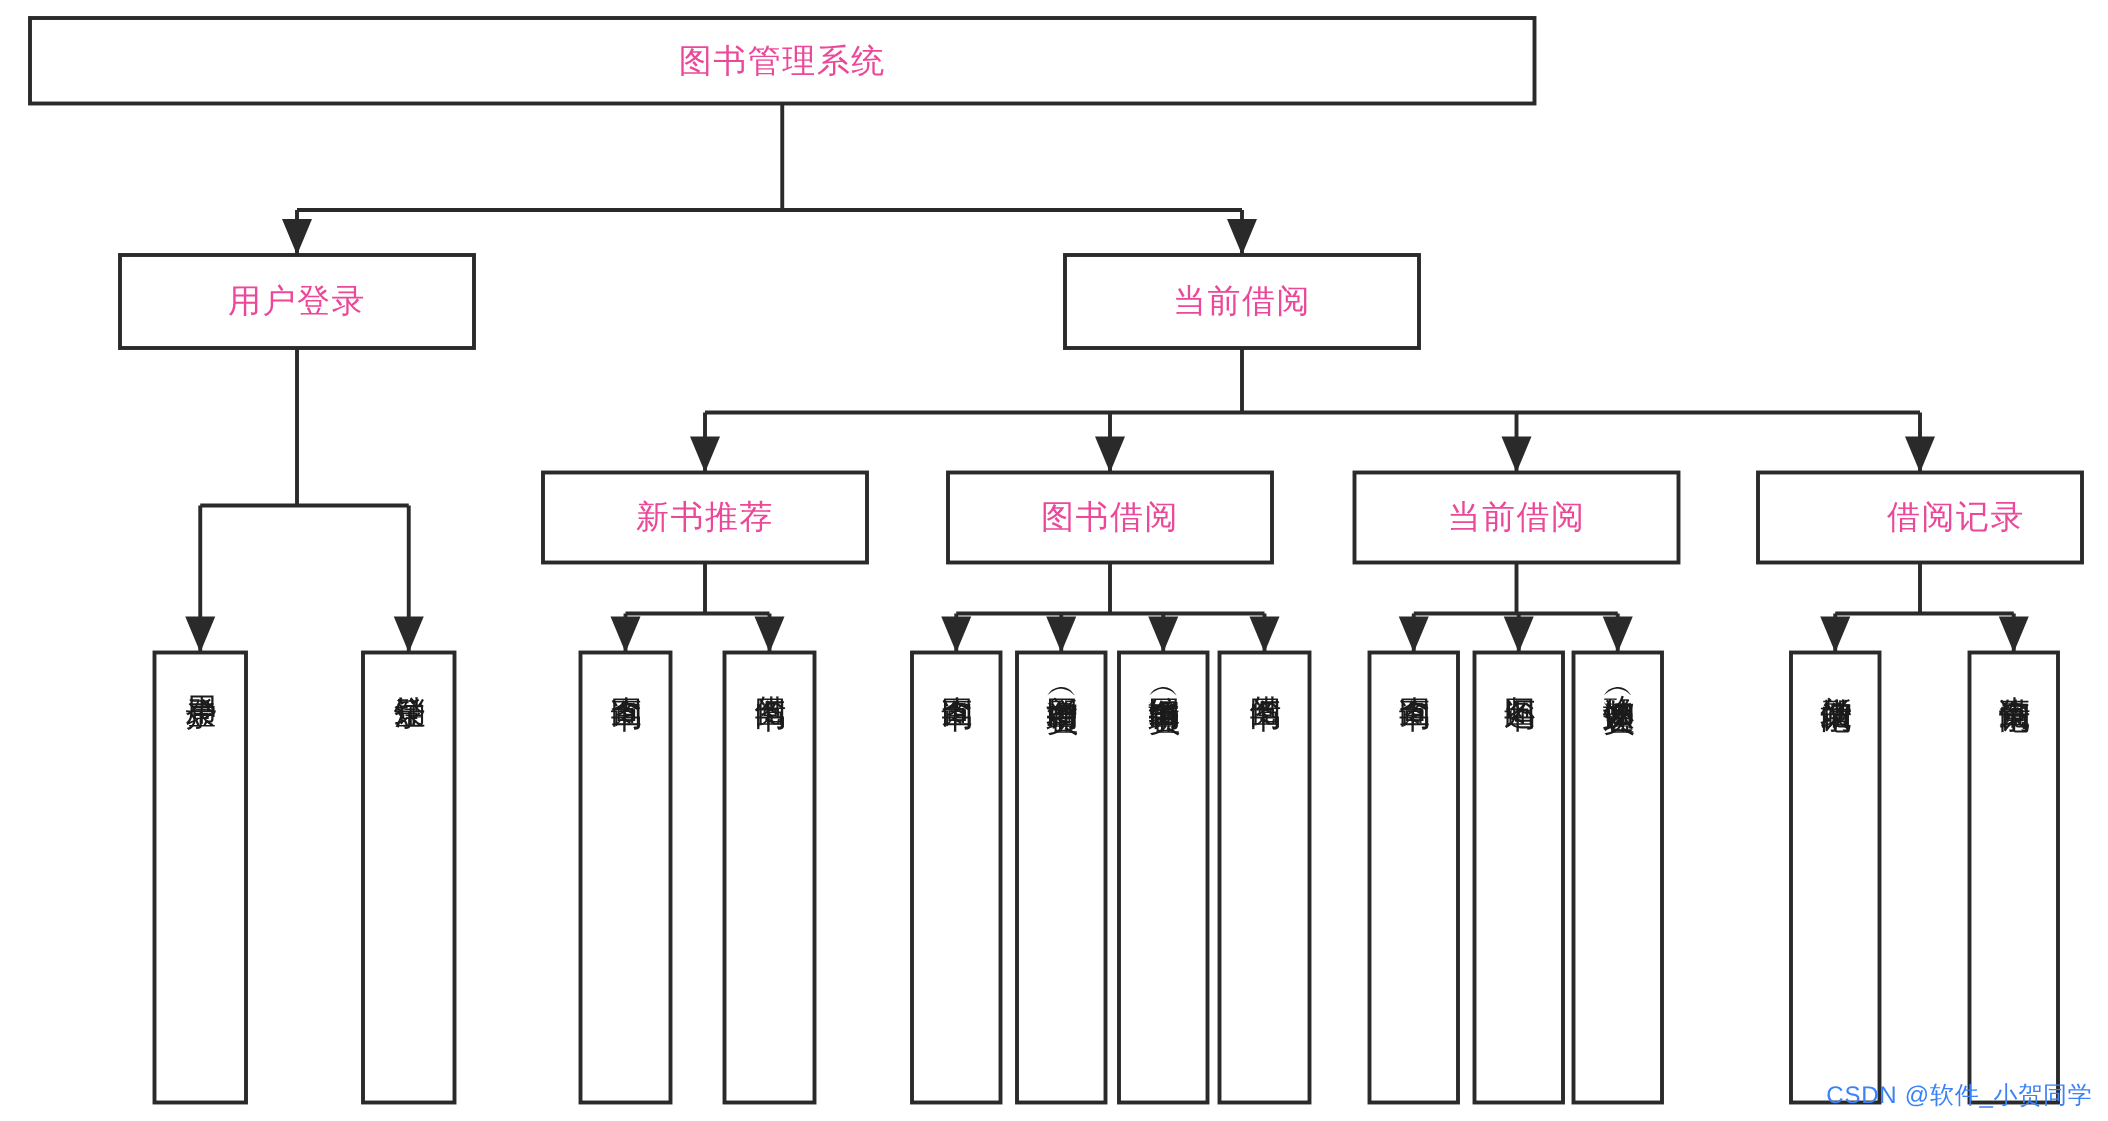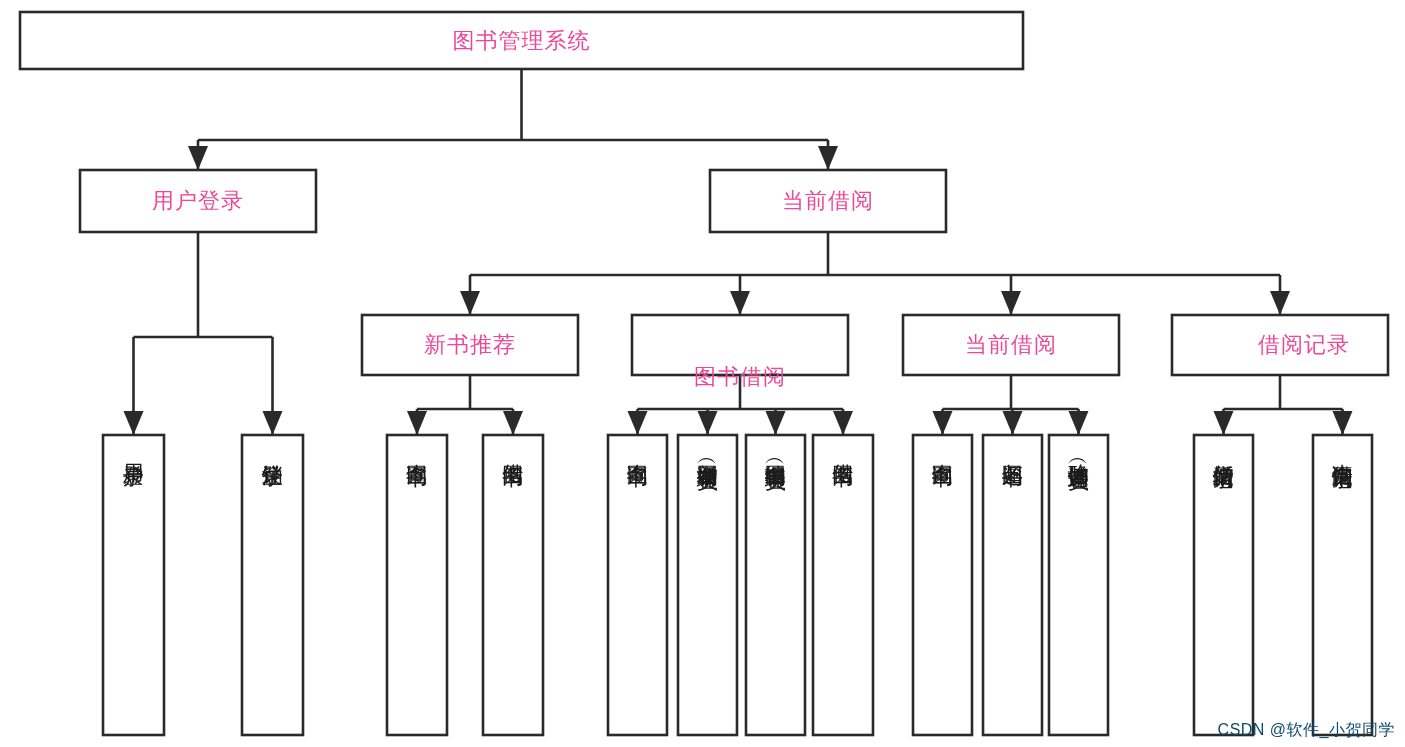--- a/index.html
+++ b/index.html
@@ -2,21 +2,21 @@
 <html><head>
 <meta charset="utf-8">
 <style>
   html,body{margin:0;padding:0;background:#ffffff;}
   body{width:1405px;height:747px;font-family:"Liberation Sans","DejaVu Sans",sans-serif;overflow:hidden;}
   #diagram-root{position:relative;width:1405px;height:747px;background:#ffffff;}
   svg.canvas{position:absolute;left:0;top:0;width:1405px;height:747px;}
   .node-rect{fill:#ffffff;stroke:#2a2a2a;stroke-width:2.6;}
   .connector{stroke:#2a2a2a;stroke-width:2.6;fill:none;stroke-linecap:butt;}
   .arrow-head{fill:#2a2a2a;stroke:none;}
-  .watermark{position:absolute;right:10px;bottom:6px;color:#0c4a6e;font-size:16px;font-family:"Liberation Sans","DejaVu Sans",sans-serif;letter-spacing:.5px;white-space:nowrap;}
+  .watermark{position:absolute;right:10px;bottom:6px;color:#3b82f6;font-size:16px;font-family:"Liberation Sans","DejaVu Sans",sans-serif;letter-spacing:.5px;white-space:nowrap;}
   .vlabel-wrap{position:absolute;display:flex;align-items:flex-start;justify-content:center;pointer-events:none;}
   .vlabel{writing-mode:vertical-rl;text-orientation:upright;font-size:21px;line-height:1.02;color:#1b1b1b;letter-spacing:1px;white-space:nowrap;}
   .hlabel{position:absolute;display:flex;align-items:center;justify-content:center;font-size:22px;color:#ec4899;letter-spacing:1px;pointer-events:none;}
 </style>
 </head>
 <body>
 
 <div id="diagram-root">
   <svg class="canvas" viewBox="0 0 1405 747">
     <g id="connectors-layer">
@@ -94,21 +94,21 @@
         <rect x="1049" y="435" width="59" height="300" class="node-rect"></rect>
         <rect x="1194" y="435" width="59" height="300" class="node-rect"></rect>
         <rect x="1313" y="435" width="59" height="300" class="node-rect"></rect>
       </g>
   </svg>
   <div id="labels-layer">
       <div class="hlabel" style="left: 20px; top: 12px; width: 1003px; height: 57px;">图书管理系统</div>
       <div class="hlabel" style="left: 80px; top: 170px; width: 236px; height: 62px;">用户登录</div>
       <div class="hlabel" style="left: 710px; top: 170px; width: 236px; height: 62px;">当前借阅</div>
       <div class="hlabel" style="left: 362px; top: 315px; width: 216px; height: 60px; text-align: right;">新书推荐</div>
-      <div class="hlabel" style="left: 632px; top: 315px; width: 216px; height: 60px; margin-top: 32px;">图书借阅</div>
+      <div class="hlabel" style="left: 632px; top: 315px; width: 216px; height: 60px;">图书借阅</div>
       <div class="hlabel" style="left: 903px; top: 315px; width: 216px; height: 60px;">当前借阅</div>
       <div class="hlabel" style="left: 1172px; top: 315px; width: 216px; height: 60px; padding-left: 24px;">借阅记录</div>
       <div class="vlabel-wrap" style="left: 103px; top: 447px; width: 61px; height: 284px;">
         <span class="vlabel">用户登录</span>
       </div>
       <div class="vlabel-wrap" style="left: 242px; top: 447px; width: 61px; height: 284px;">
         <span class="vlabel">注销登录</span>
       </div>
       <div class="vlabel-wrap" style="left: 387px; top: 447px; width: 60px; height: 284px;">
         <span class="vlabel">查询图书</span>

